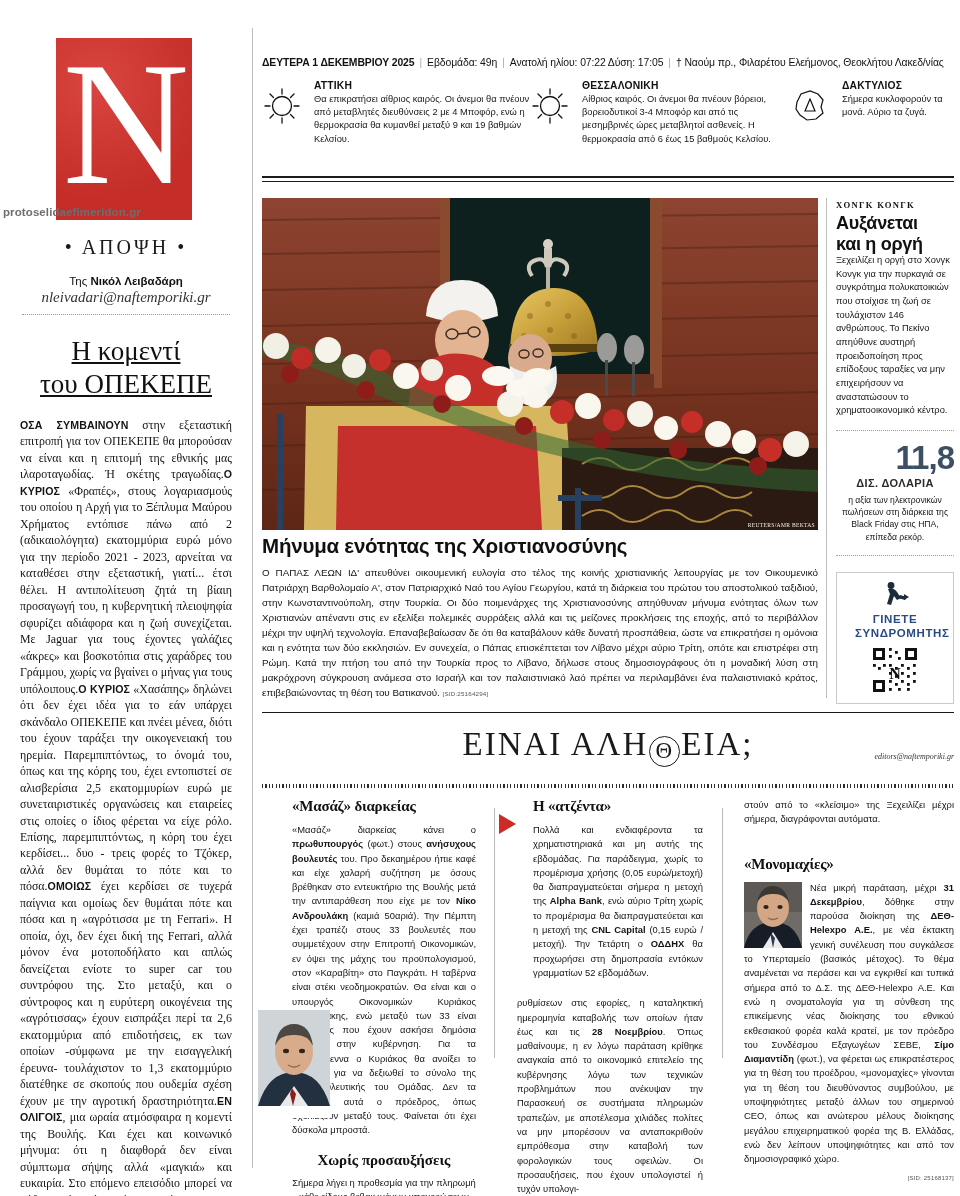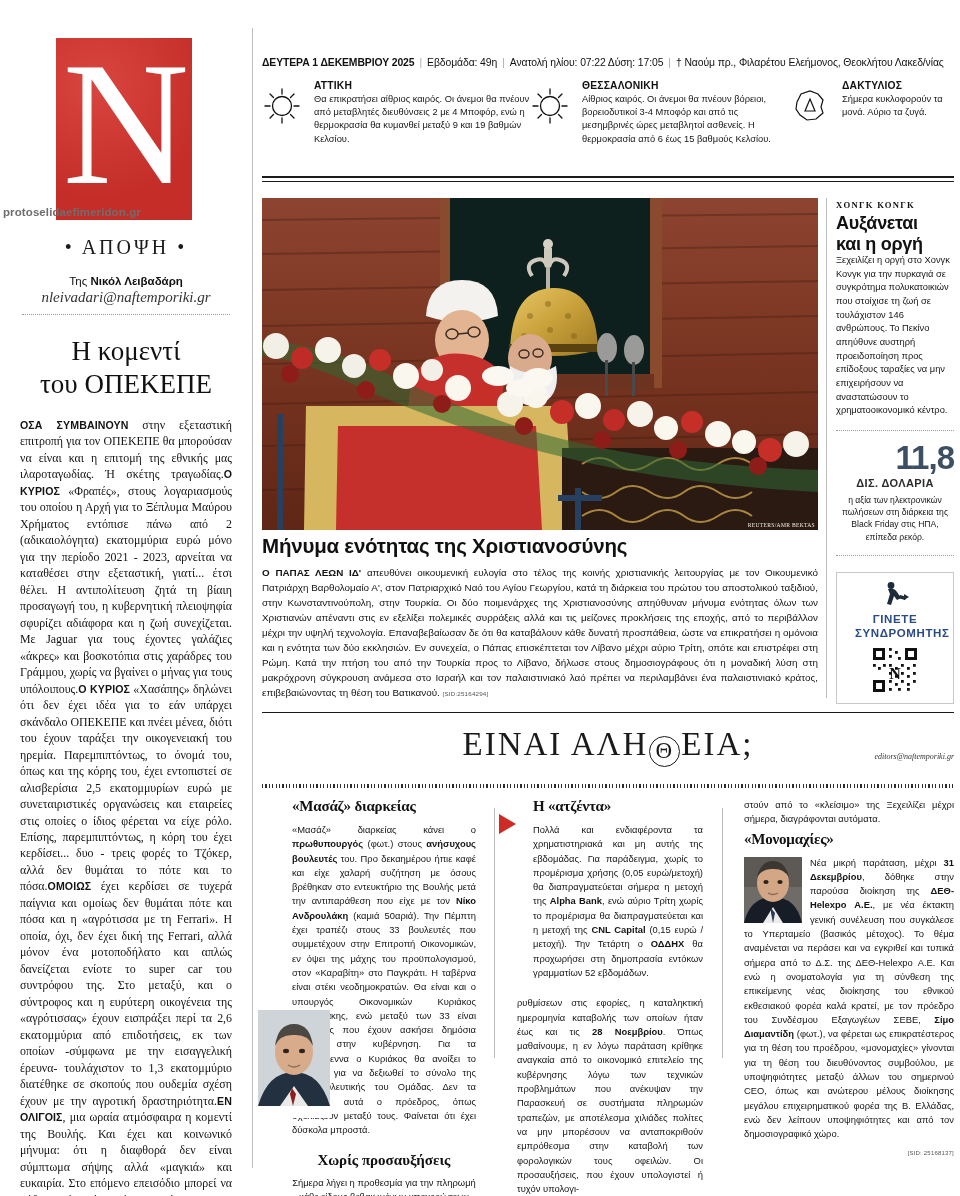--- a/index.html
+++ b/index.html
@@ -48,20 +48,21 @@
     text-align:center;font-family:"Liberation Serif", serif;
     font-style:italic;font-size:15px;margin-top:2px;color:#333;
   }
   .dotrule{
     margin:8px 22px 0 22px;border-top:1px dotted #9a9a9a;height:0;
   }
   .op-title{
     text-align:center;font-family:"Liberation Serif", serif;
     font-size:27px;line-height:1.22;margin:20px 12px 16px 12px;color:#111;
     font-weight:400;
+    text-decoration:underline;
   }
   .op-body{
     margin:0 20px;font-family:"Liberation Serif", serif;
     font-size:11.9px;line-height:1.385;text-align:justify;color:#131313;
     hyphens:auto;
   }
   .op-body p{margin:0;}
   .op-body b{font-family:"Liberation Sans",sans-serif;font-size:10.6px;font-weight:bold;letter-spacing:.1px;}
   .artid{font-size:6.2px;color:#555;letter-spacing:.2px;}
 
@@ -109,21 +110,21 @@
     font-family:"Liberation Serif",serif;
   }
   .main-head{
     position:absolute;left:262px;top:534px;width:556px;
     font-size:20.5px;font-weight:bold;color:#111;letter-spacing:-.2px;
   }
   .main-body{
     position:absolute;left:262px;top:566px;width:556px;
     font-size:9.85px;line-height:1.52;text-align:justify;color:#131313;
   }
-  .main-body b{font-weight:bold;}
+  .main-body b{font-weight:normal;}
 
   .hrule-mid{
     position:absolute;left:262px;top:712px;width:692px;height:0;
     border-top:1px solid #1a1a1a;
   }
 
   
   .vrule-right{
     position:absolute;left:826px;top:198px;width:1px;height:500px;background:#bdbdbd;
   }
@@ -569,21 +570,21 @@
 
     <div class="col col2">
       <div class="redarrow"></div>
       <div class="col-head mid">Η «ατζέντα»</div>
       <div class="col-body" style="margin-left:16px"><span>Πολλά και ενδιαφέροντα τα χρηματιστηριακά και μη αυτής της εβδομάδας. Για παράδειγμα, χωρίς το προμέρισμα χρήσης (0,05 ευρώ/μετοχή) θα διαπραγματεύεται σήμερα η μετοχή της </span><b>Alpha Bank</b><span>, ενώ αύριο Τρίτη χωρίς το προμέρισμα θα διαπραγματεύεται και η μετοχή της </span><b>CNL Capital</b><span> (0,15 ευρώ /μετοχή). Την Τετάρτη ο </span><b>ΟΔΔΗΧ</b><span> θα προχωρήσει στη δημοπρασία εντόκων γραμματίων 52 εβδομάδων.</span></div>
       <div class="col-body" style="margin-top:16px"><span>ρυθμίσεων στις εφορίες, η καταληκτική ημερομηνία καταβολής των οποίων ήταν έως και τις </span><b>28 Νοεμβρίου</b><span>. Όπως μαθαίνουμε, η εν λόγω παράταση κρίθηκε αναγκαία από το οικονομικό επιτελείο της κυβέρνησης λόγω των τεχνικών προβλημάτων που ανέκυψαν την Παρασκευή σε συστήματα πληρωμών τραπεζών, με αποτέλεσμα χιλιάδες πολίτες να μην μπορέσουν να ανταποκριθούν εμπρόθεσμα στην καταβολή των φορολογικών τους οφειλών. Οι προσαυξήσεις, που έχουν υπολογιστεί ή τυχόν υπολογι-</span></div>
     </div>
 
     <div class="col col3">
       <div class="col-body">στούν από το «κλείσιμο» της Ξεχειλίζει μέχρι σήμερα, διαγράφονται αυτόματα.</div>
-      <div class="col-head" style="margin-top:4px">«Μονομαχίες»</div>
+      <div class="col-head" style="margin-top:29px">«Μονομαχίες»</div>
       <div class="col-body">
         <span class="dm-photo">
           <svg width="58" height="66" viewBox="0 0 58 66">
             <rect width="58" height="66" fill="#6f6b66"></rect>
             <rect x="0" y="0" width="58" height="30" fill="#5d5a56"></rect>
             <path d="M0 66 q6 -26 29 -26 q23 0 29 26 Z" fill="#161d27"></path>
             <path d="M19 66 l10 -16 l10 16 Z" fill="#ececec"></path>
             <path d="M27 51 l4 5 l-2 10 l-2 -10 Z" fill="#2b3a55"></path>
             <ellipse cx="29" cy="26" rx="16" ry="19" fill="#d3a685"></ellipse>
             <path d="M13 20 q4 -16 16 -16 q12 0 16 16 q-6 -9 -16 -8 q-10 -1 -16 8 Z" fill="#3b3733"></path>

